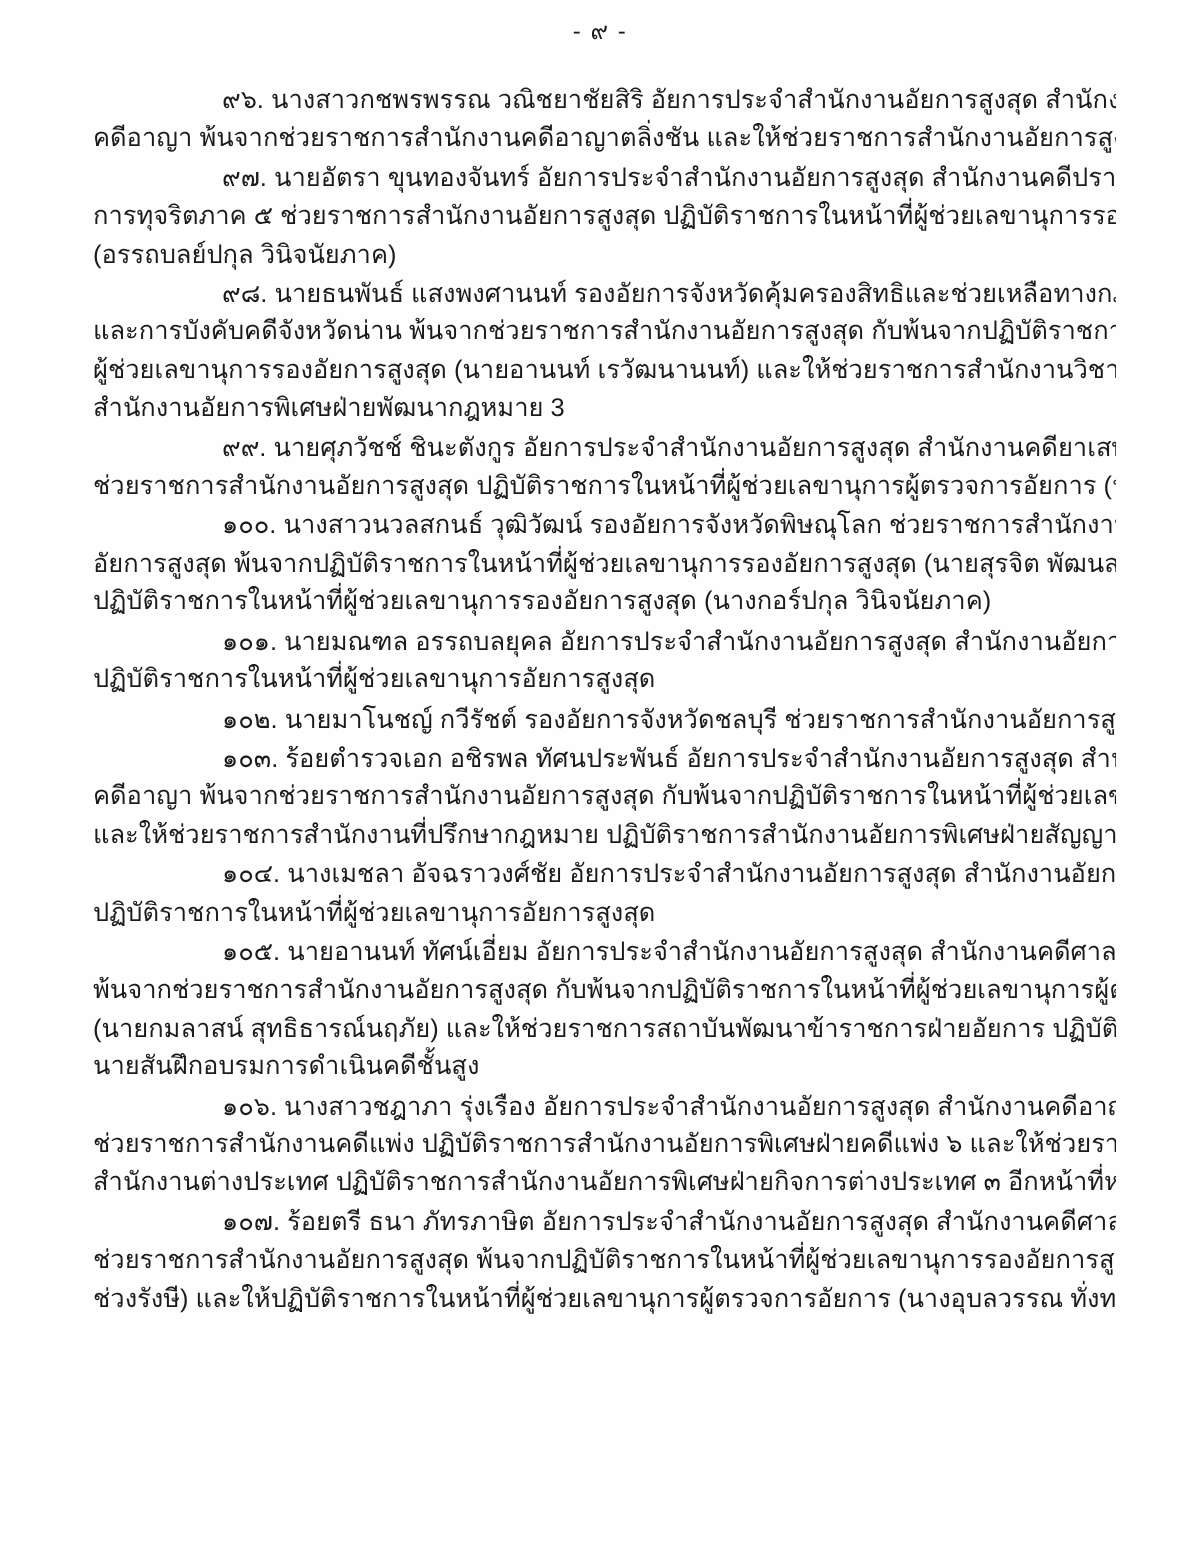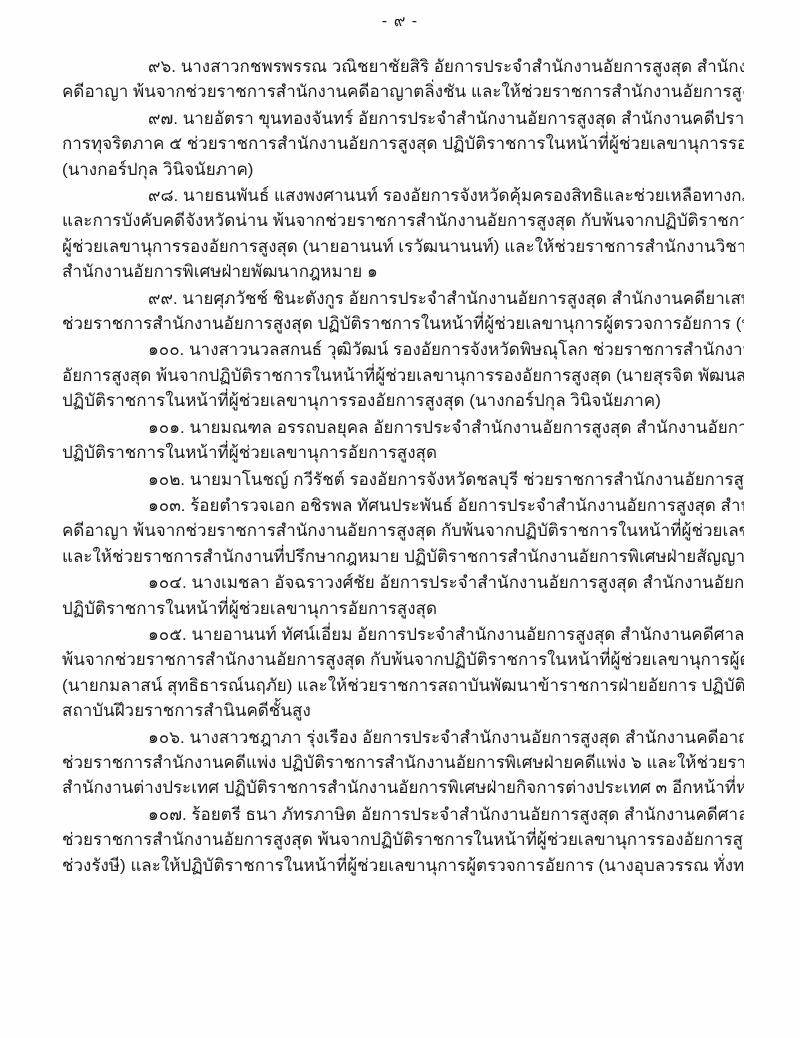--- a/index.html
+++ b/index.html
@@ -51,27 +51,27 @@
 <div class="page">
   <div class="page-number">- ๙ -</div>
   <div class="content">
       <div class="paragraph">
         <div class="line indent">๙๖. นางสาวกชพรพรรณ  วณิชยาชัยสิริ อัยการประจำสำนักงานอัยการสูงสุด สำนักงาน</div>
         <div class="line">คดีอาญา พ้นจากช่วยราชการสำนักงานคดีอาญาตลิ่งชัน และให้ช่วยราชการสำนักงานอัยการสูงสุด ปฏิบัติราชการ</div>
       </div>
       <div class="paragraph">
         <div class="line indent">๙๗. นายอัตรา  ขุนทองจันทร์ อัยการประจำสำนักงานอัยการสูงสุด สำนักงานคดีปราบปราม</div>
         <div class="line">การทุจริตภาค ๕ ช่วยราชการสำนักงานอัยการสูงสุด ปฏิบัติราชการในหน้าที่ผู้ช่วยเลขานุการรองอัยการสูงสุด</div>
-        <div class="line">(นางกอร์ปกุล  วินิจนัยภาค)</div>
+        <div class="line">(อรรถบลย์ปกุล  วินิจนัยภาค)</div>
       </div>
       <div class="paragraph">
         <div class="line indent">๙๘. นายธนพันธ์  แสงพงศานนท์ รองอัยการจังหวัดคุ้มครองสิทธิและช่วยเหลือทางกฎหมาย</div>
         <div class="line">และการบังคับคดีจังหวัดน่าน พ้นจากช่วยราชการสำนักงานอัยการสูงสุด กับพ้นจากปฏิบัติราชการในหน้าที่</div>
         <div class="line">ผู้ช่วยเลขานุการรองอัยการสูงสุด (นายอานนท์  เรวัฒนานนท์) และให้ช่วยราชการสำนักงานวิชาการ ปฏิบัติราชการ</div>
-        <div class="line">สำนักงานอัยการพิเศษฝ่ายพัฒนากฎหมาย ๑</div>
+        <div class="line">สำนักงานอัยการพิเศษฝ่ายพัฒนากฎหมาย 3</div>
       </div>
       <div class="paragraph">
         <div class="line indent">๙๙. นายศุภวัชช์  ชินะตังกูร อัยการประจำสำนักงานอัยการสูงสุด สำนักงานคดียาเสพติด</div>
         <div class="line">ช่วยราชการสำนักงานอัยการสูงสุด ปฏิบัติราชการในหน้าที่ผู้ช่วยเลขานุการผู้ตรวจการอัยการ (นายปรีชา  สุดสงวน)</div>
       </div>
       <div class="paragraph">
         <div class="line indent">๑๐๐. นางสาวนวลสกนธ์  วุฒิวัฒน์ รองอัยการจังหวัดพิษณุโลก ช่วยราชการสำนักงาน</div>
         <div class="line">อัยการสูงสุด พ้นจากปฏิบัติราชการในหน้าที่ผู้ช่วยเลขานุการรองอัยการสูงสุด (นายสุรจิต  พัฒนสาร) และให้</div>
         <div class="line">ปฏิบัติราชการในหน้าที่ผู้ช่วยเลขานุการรองอัยการสูงสุด (นางกอร์ปกุล  วินิจนัยภาค)</div>
       </div>
@@ -88,21 +88,21 @@
         <div class="line">และให้ช่วยราชการสำนักงานที่ปรึกษากฎหมาย ปฏิบัติราชการสำนักงานอัยการพิเศษฝ่ายสัญญาและหารือ ๑</div>
       </div>
       <div class="paragraph">
         <div class="line indent">๑๐๔. นางเมชลา  อัจฉราวงศ์ชัย อัยการประจำสำนักงานอัยการสูงสุด สำนักงานอัยการสูงสุด</div>
         <div class="line">ปฏิบัติราชการในหน้าที่ผู้ช่วยเลขานุการอัยการสูงสุด</div>
       </div>
       <div class="paragraph">
         <div class="line indent">๑๐๕. นายอานนท์  ทัศน์เอี่ยม อัยการประจำสำนักงานอัยการสูงสุด สำนักงานคดีศาลแขวง</div>
         <div class="line">พ้นจากช่วยราชการสำนักงานอัยการสูงสุด กับพ้นจากปฏิบัติราชการในหน้าที่ผู้ช่วยเลขานุการผู้ตรวจการอัยการ</div>
         <div class="line">(นายกมลาสน์  สุทธิธารณ์นฤภัย) และให้ช่วยราชการสถาบันพัฒนาข้าราชการฝ่ายอัยการ ปฏิบัติราชการ</div>
-        <div class="line">สถาบันฝึวยราชการสำนินคดีชั้นสูง</div>
+        <div class="line">นายสันฝึกอบรมการดำเนินคดีชั้นสูง</div>
       </div>
       <div class="paragraph">
         <div class="line indent">๑๐๖. นางสาวชฎาภา  รุ่งเรือง อัยการประจำสำนักงานอัยการสูงสุด สำนักงานคดีอาญา</div>
         <div class="line">ช่วยราชการสำนักงานคดีแพ่ง ปฏิบัติราชการสำนักงานอัยการพิเศษฝ่ายคดีแพ่ง ๖ และให้ช่วยราชการ</div>
         <div class="line">สำนักงานต่างประเทศ ปฏิบัติราชการสำนักงานอัยการพิเศษฝ่ายกิจการต่างประเทศ ๓ อีกหน้าที่หนึ่ง</div>
       </div>
       <div class="paragraph">
         <div class="line indent">๑๐๗. ร้อยตรี ธนา  ภัทรภาษิต อัยการประจำสำนักงานอัยการสูงสุด สำนักงานคดีศาลแขวง</div>
         <div class="line">ช่วยราชการสำนักงานอัยการสูงสุด พ้นจากปฏิบัติราชการในหน้าที่ผู้ช่วยเลขานุการรองอัยการสูงสุด (นายศักดา</div>
         <div class="line">ช่วงรังษี) และให้ปฏิบัติราชการในหน้าที่ผู้ช่วยเลขานุการผู้ตรวจการอัยการ (นางอุบลวรรณ  ทั่งทองแท้)</div>

